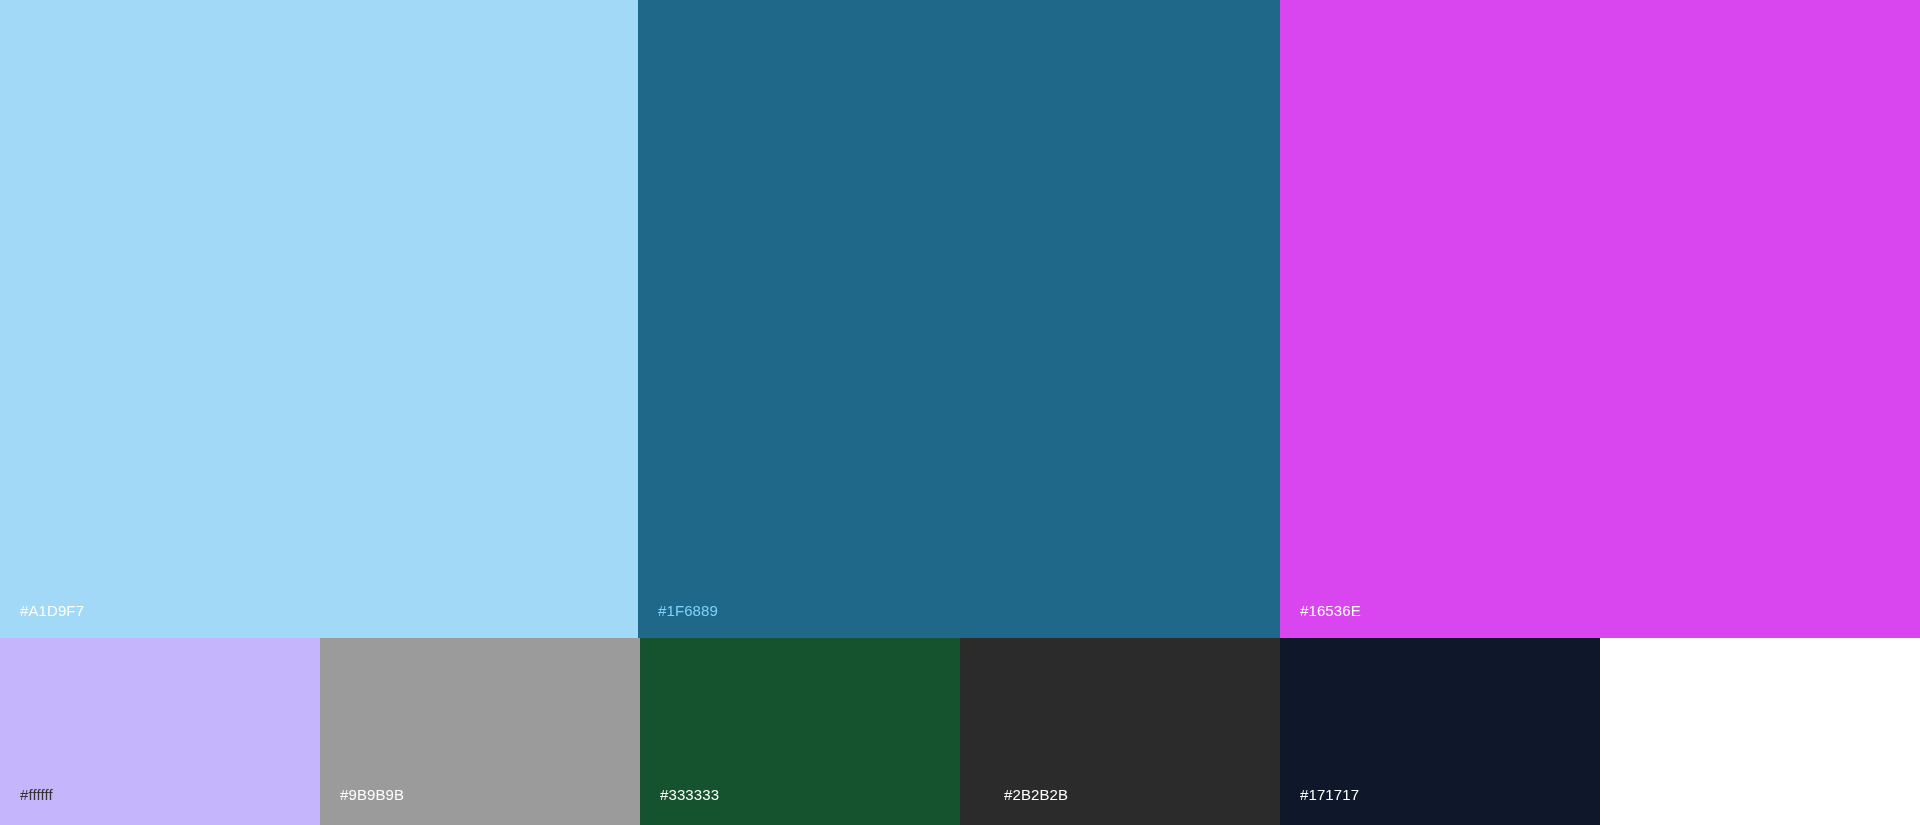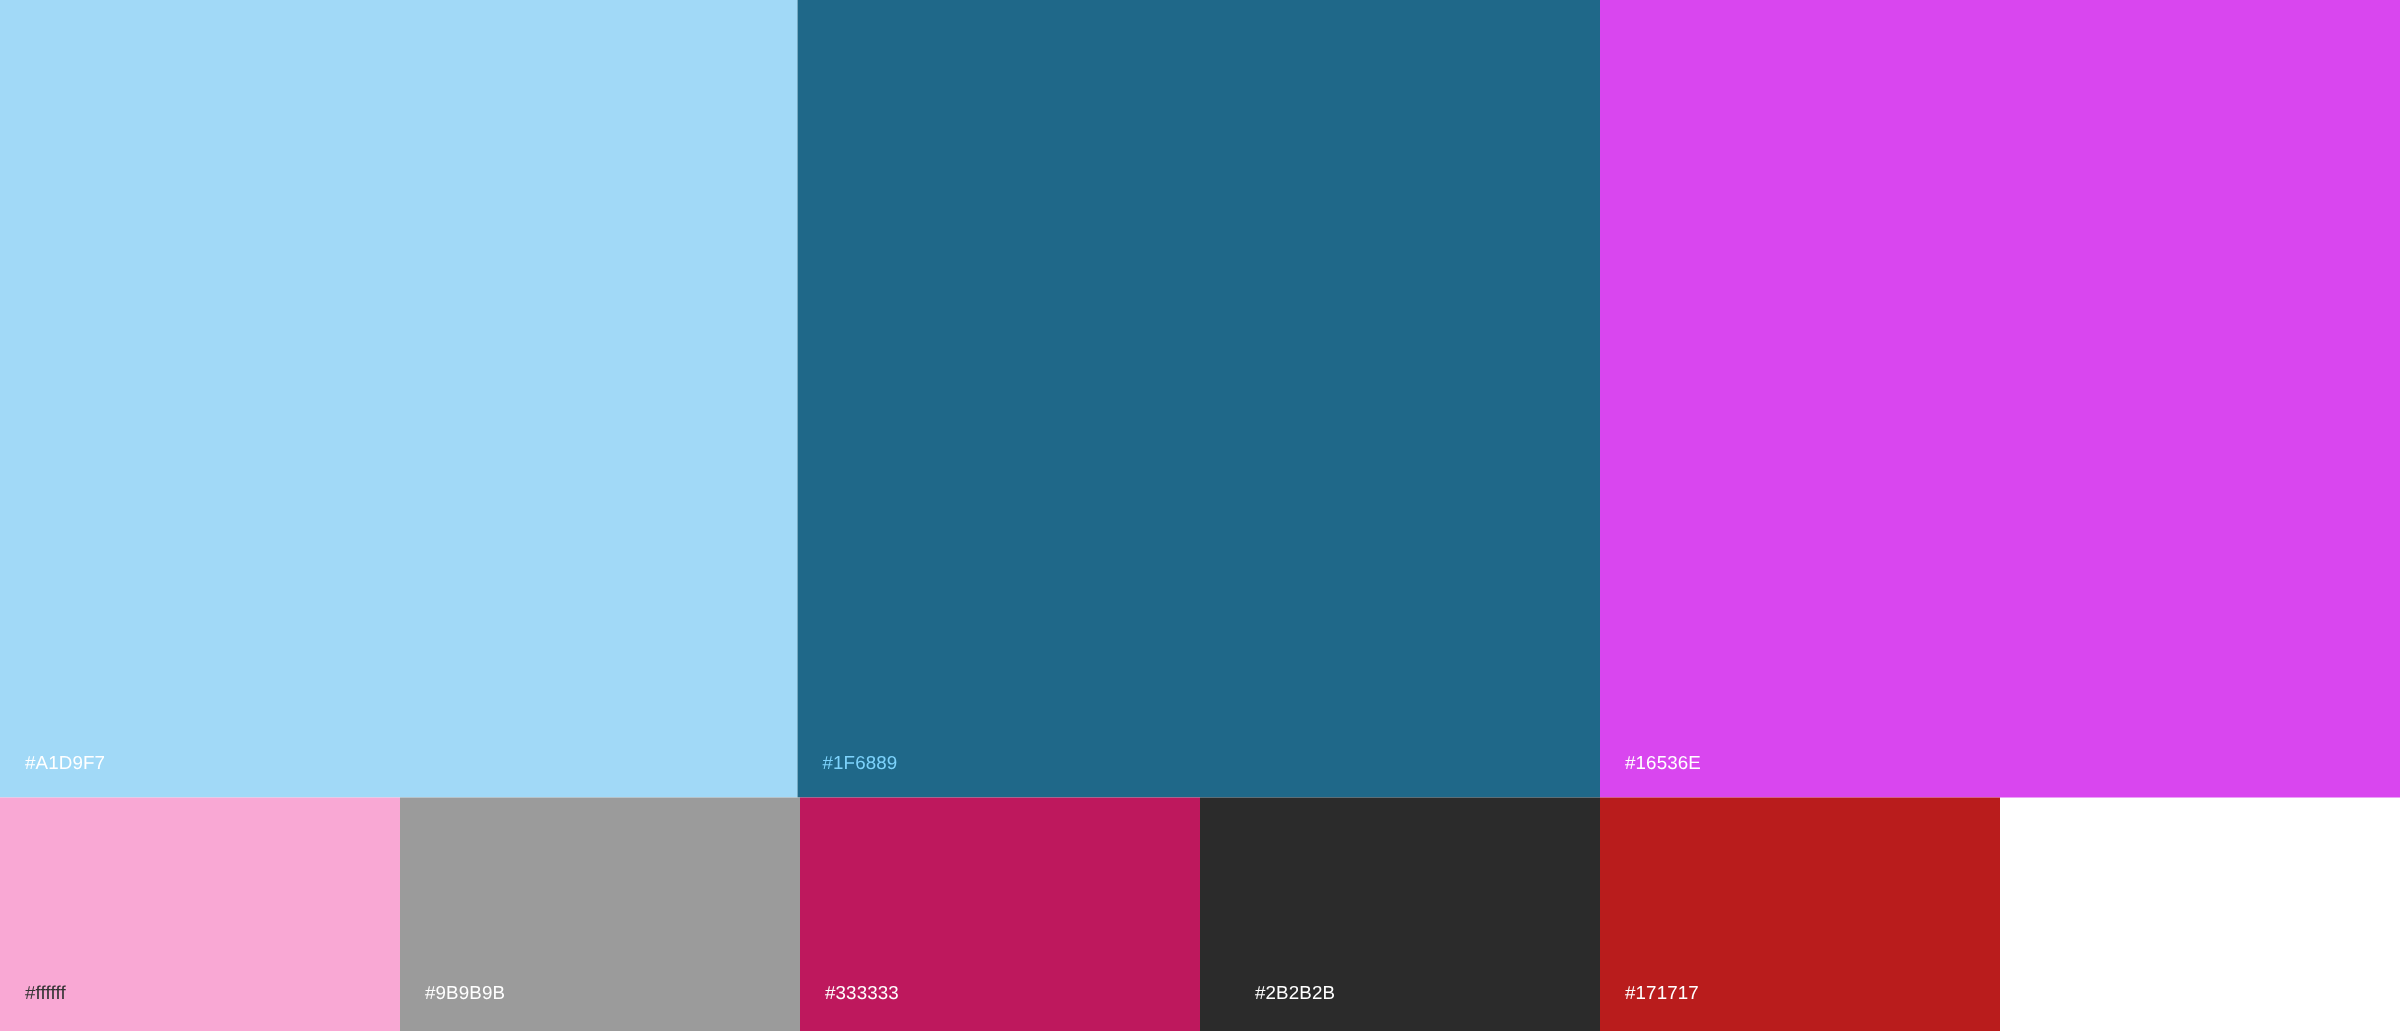--- a/index.html
+++ b/index.html
@@ -66,29 +66,29 @@
         <span class="swatch-label label-light" style="color: rgb(255, 255, 255);">#A1D9F7</span>
       </div>
       <div class="swatch" style="background: rgb(31, 104, 137); width: 642px; flex: 0 0 642px;">
         <span class="swatch-label label-light" style="color: #7dd3fc;">#1F6889</span>
       </div>
       <div class="swatch" style="background: #d946ef; width: 640px; flex: 0 0 640px;">
         <span class="swatch-label label-light" style="color: rgb(255, 255, 255);">#16536E</span>
       </div>
     </div>
     <div class="row row-neutral">
-      <div class="swatch" style="background: #f9a8d4; width: 320px; flex: 0 0 320px;">
+      <div class="swatch" style="background: #c4b5fd; width: 320px; flex: 0 0 320px;">
         <span class="swatch-label label-dark" style="color: rgb(51, 51, 51);">#ffffff</span>
       </div>
       <div class="swatch" style="background: rgb(155, 155, 155); width: 320px; flex: 0 0 320px;">
         <span class="swatch-label label-light" style="color: rgb(255, 255, 255);">#9B9B9B</span>
       </div>
-      <div class="swatch" style="background: #be185d; width: 320px; flex: 0 0 320px;">
+      <div class="swatch" style="background: #14532d; width: 320px; flex: 0 0 320px;">
         <span class="swatch-label label-light" style="color: rgb(255, 255, 255);">#333333</span>
       </div>
       <div class="swatch" style="background: rgb(43, 43, 43); width: 320px; flex: 0 0 320px;">
         <span class="swatch-label label-light" style="color: rgb(255, 255, 255); margin-left: 24px;">#2B2B2B</span>
       </div>
-      <div class="swatch" style="background: #b91c1c; width: 320px; flex: 0 0 320px;">
+      <div class="swatch" style="background: #0f172a; width: 320px; flex: 0 0 320px;">
         <span class="swatch-label label-light" style="color: rgb(255, 255, 255);">#171717</span>
       </div>
     </div>
   </div>
 
 </body></html>

